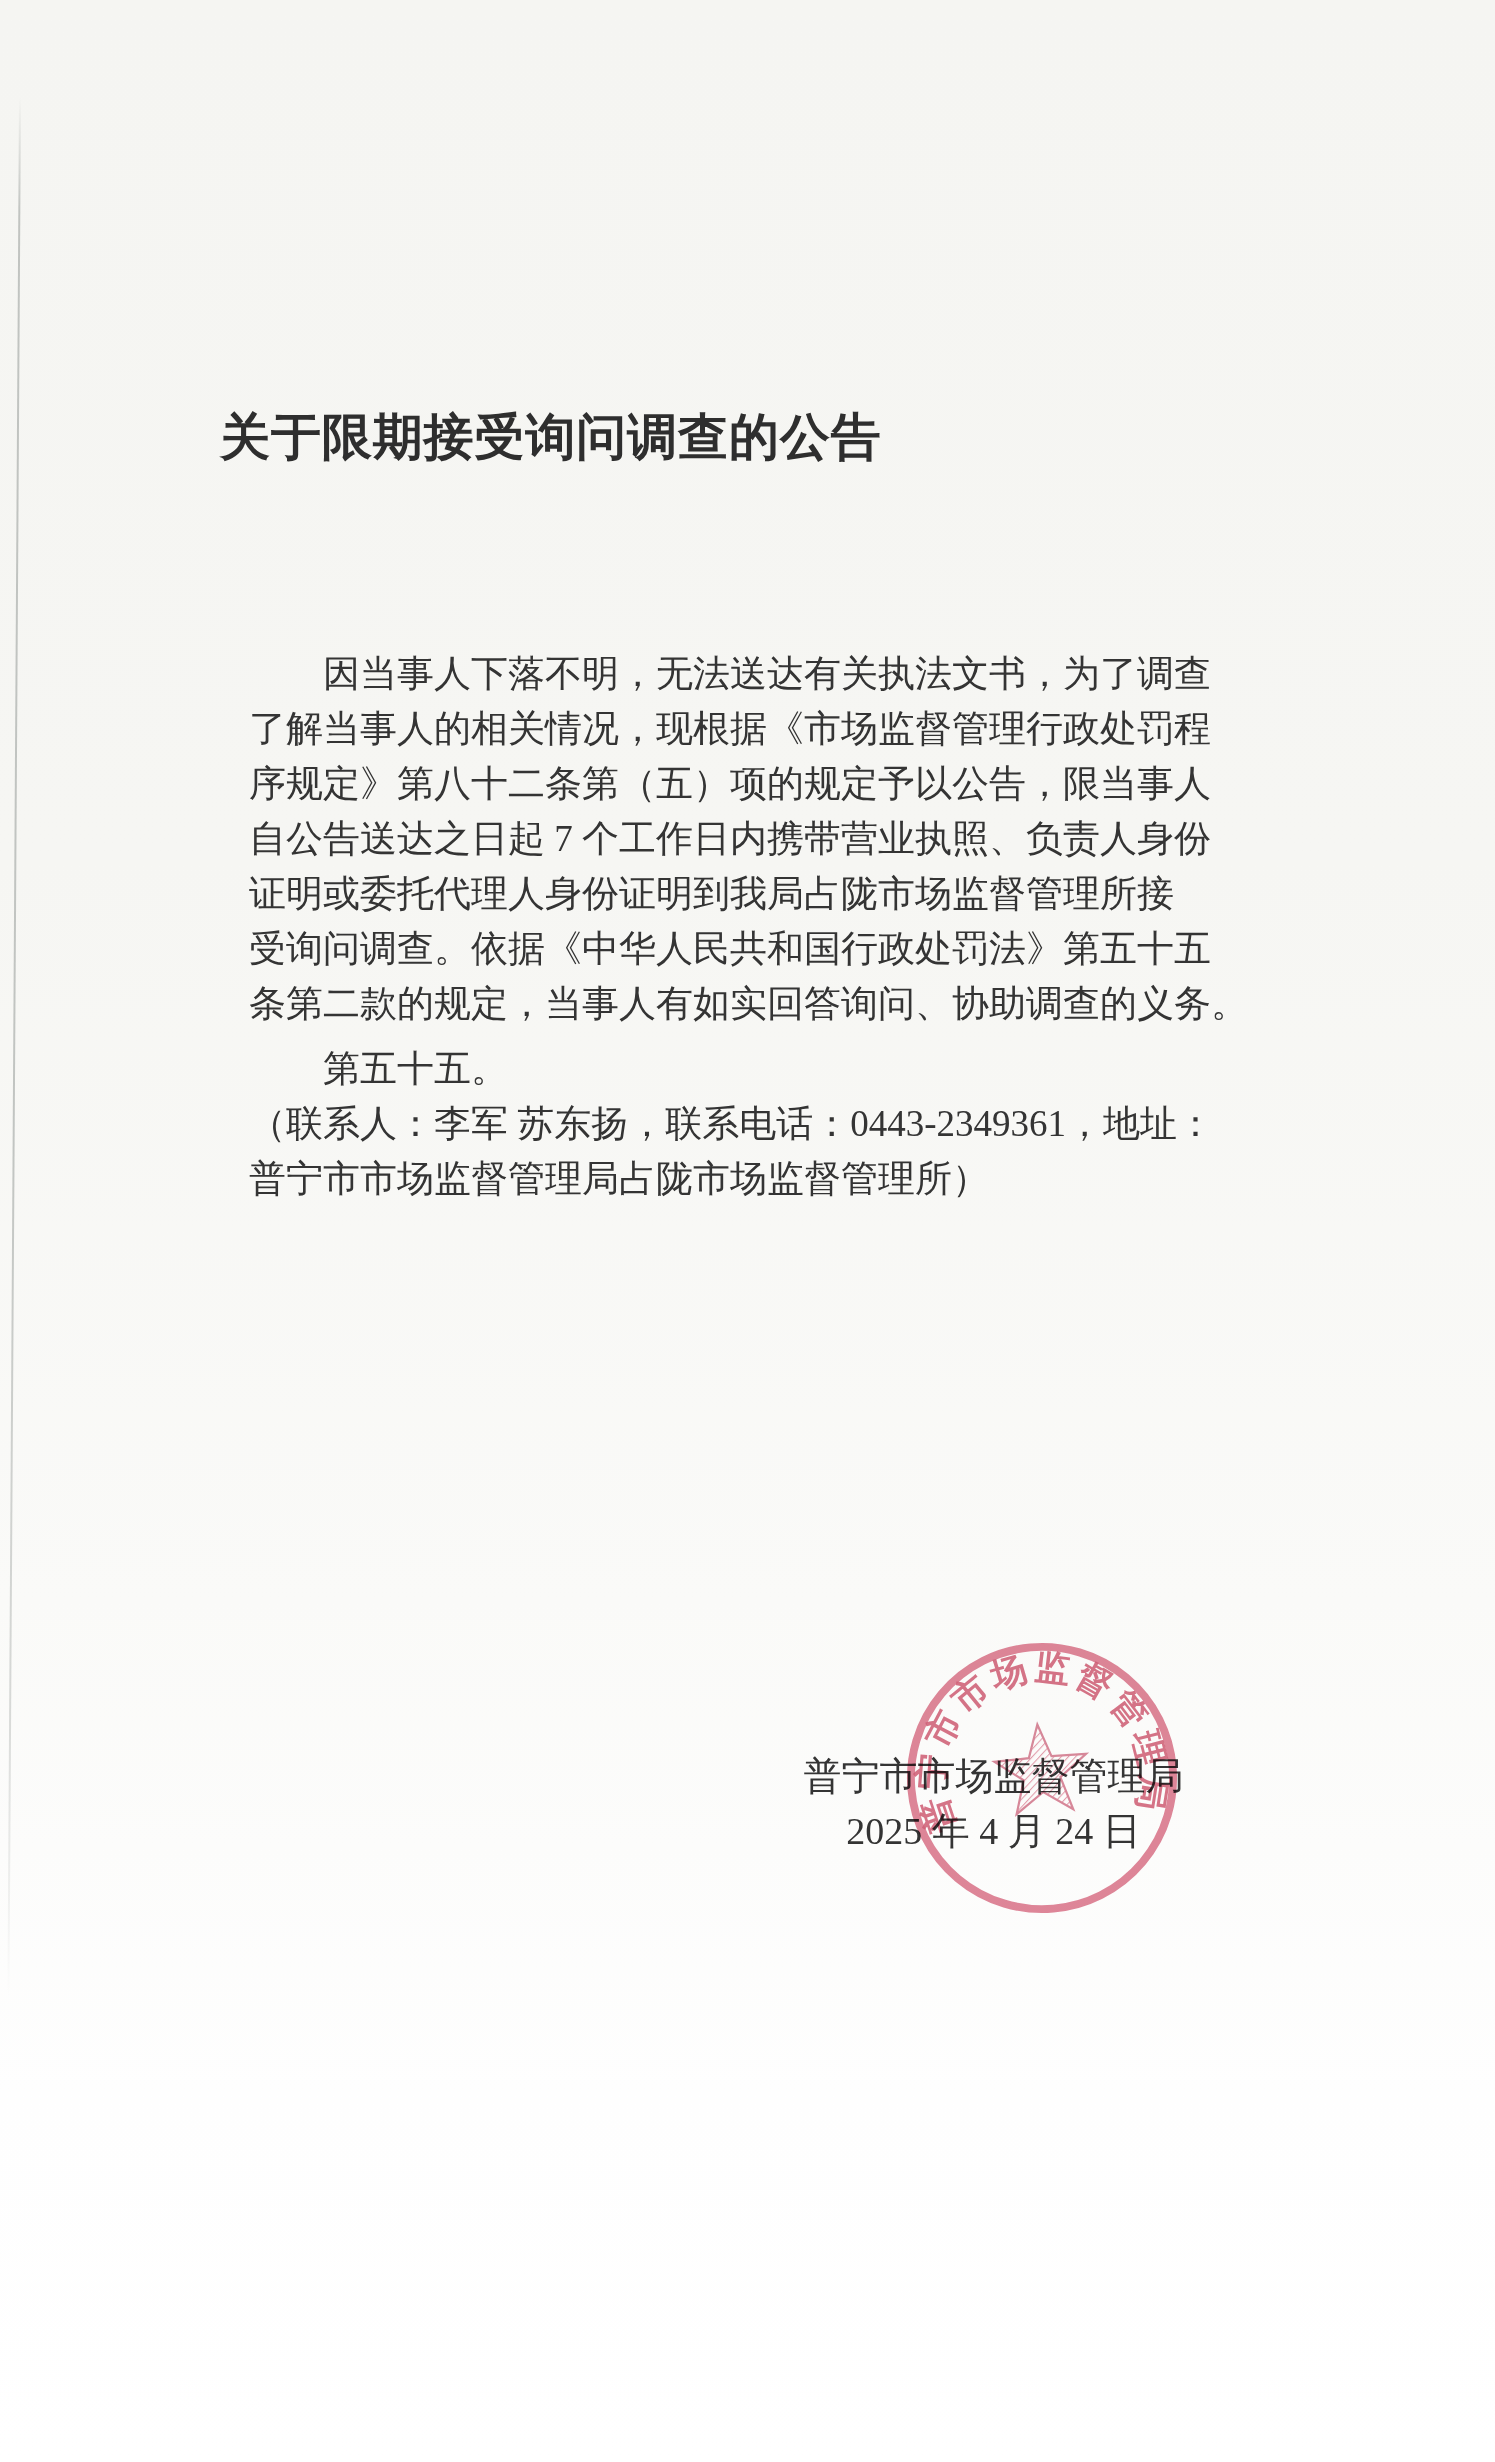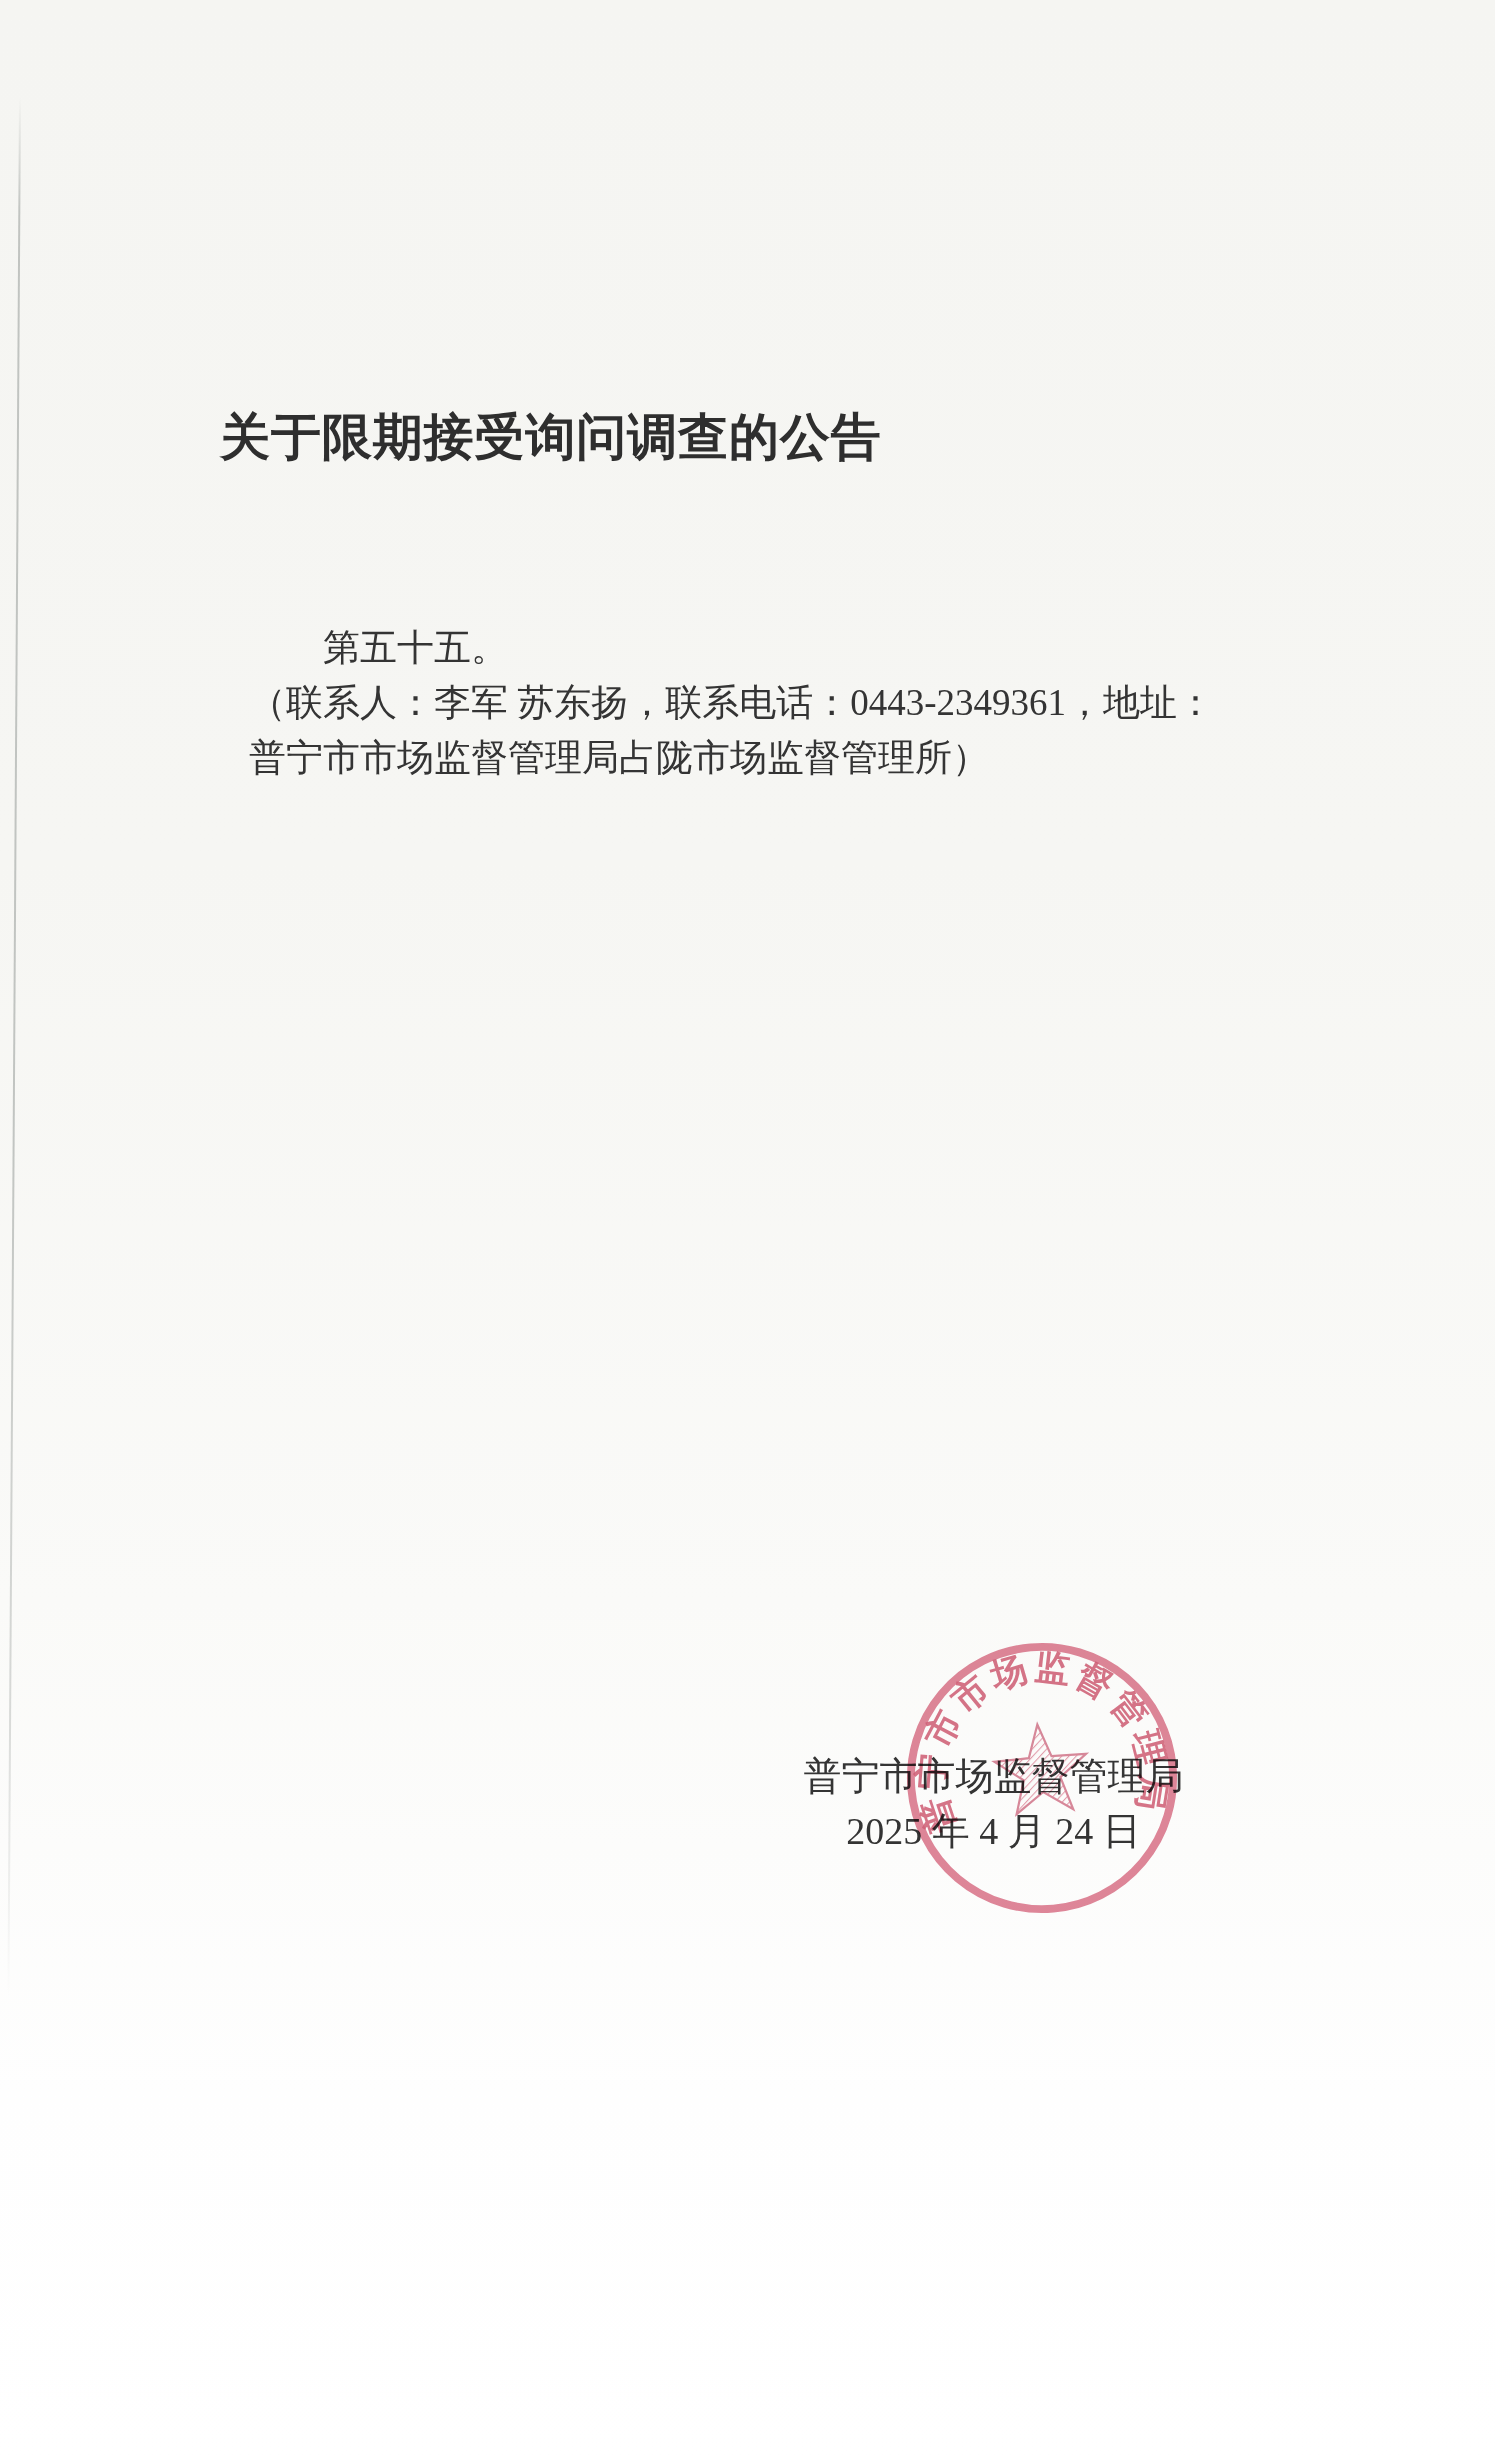--- a/index.html
+++ b/index.html
@@ -52,20 +52,27 @@
 </head>
 <body>
 
 <div class="page">
 
   <div class="scan-edge"></div>
 
   <div class="doc-title">关于限期接受询问调查的公告</div>
 
   <div class="body-text">
+    <p class="para indent gap-large">因当事人下落不明，无法送达有关执法文书，为了调查
+了解当事人的相关情况，现根据《市场监督管理行政处罚程
+序规定》第八十二条第（五）项的规定予以公告，限当事人
+自公告送达之日起 7 个工作日内携带营业执照、负责人身份
+证明或委托代理人身份证明到我局占陇市场监督管理所接
+受询问调查。依据《中华人民共和国行政处罚法》第五十五
+条第二款的规定，当事人有如实回答询问、协助调查的义务。</p>
     <p class="para indent gap-small">第五十五。</p>
     <p class="para">（联系人：李军 苏东扬，联系电话：0443-2349361，地址：
 普宁市市场监督管理局占陇市场监督管理所）</p>
   </div>
 
   <div class="signature">
     <div>普宁市市场监督管理局</div>
     <div>2025 年 4 月 24 日</div>
   </div>
 

